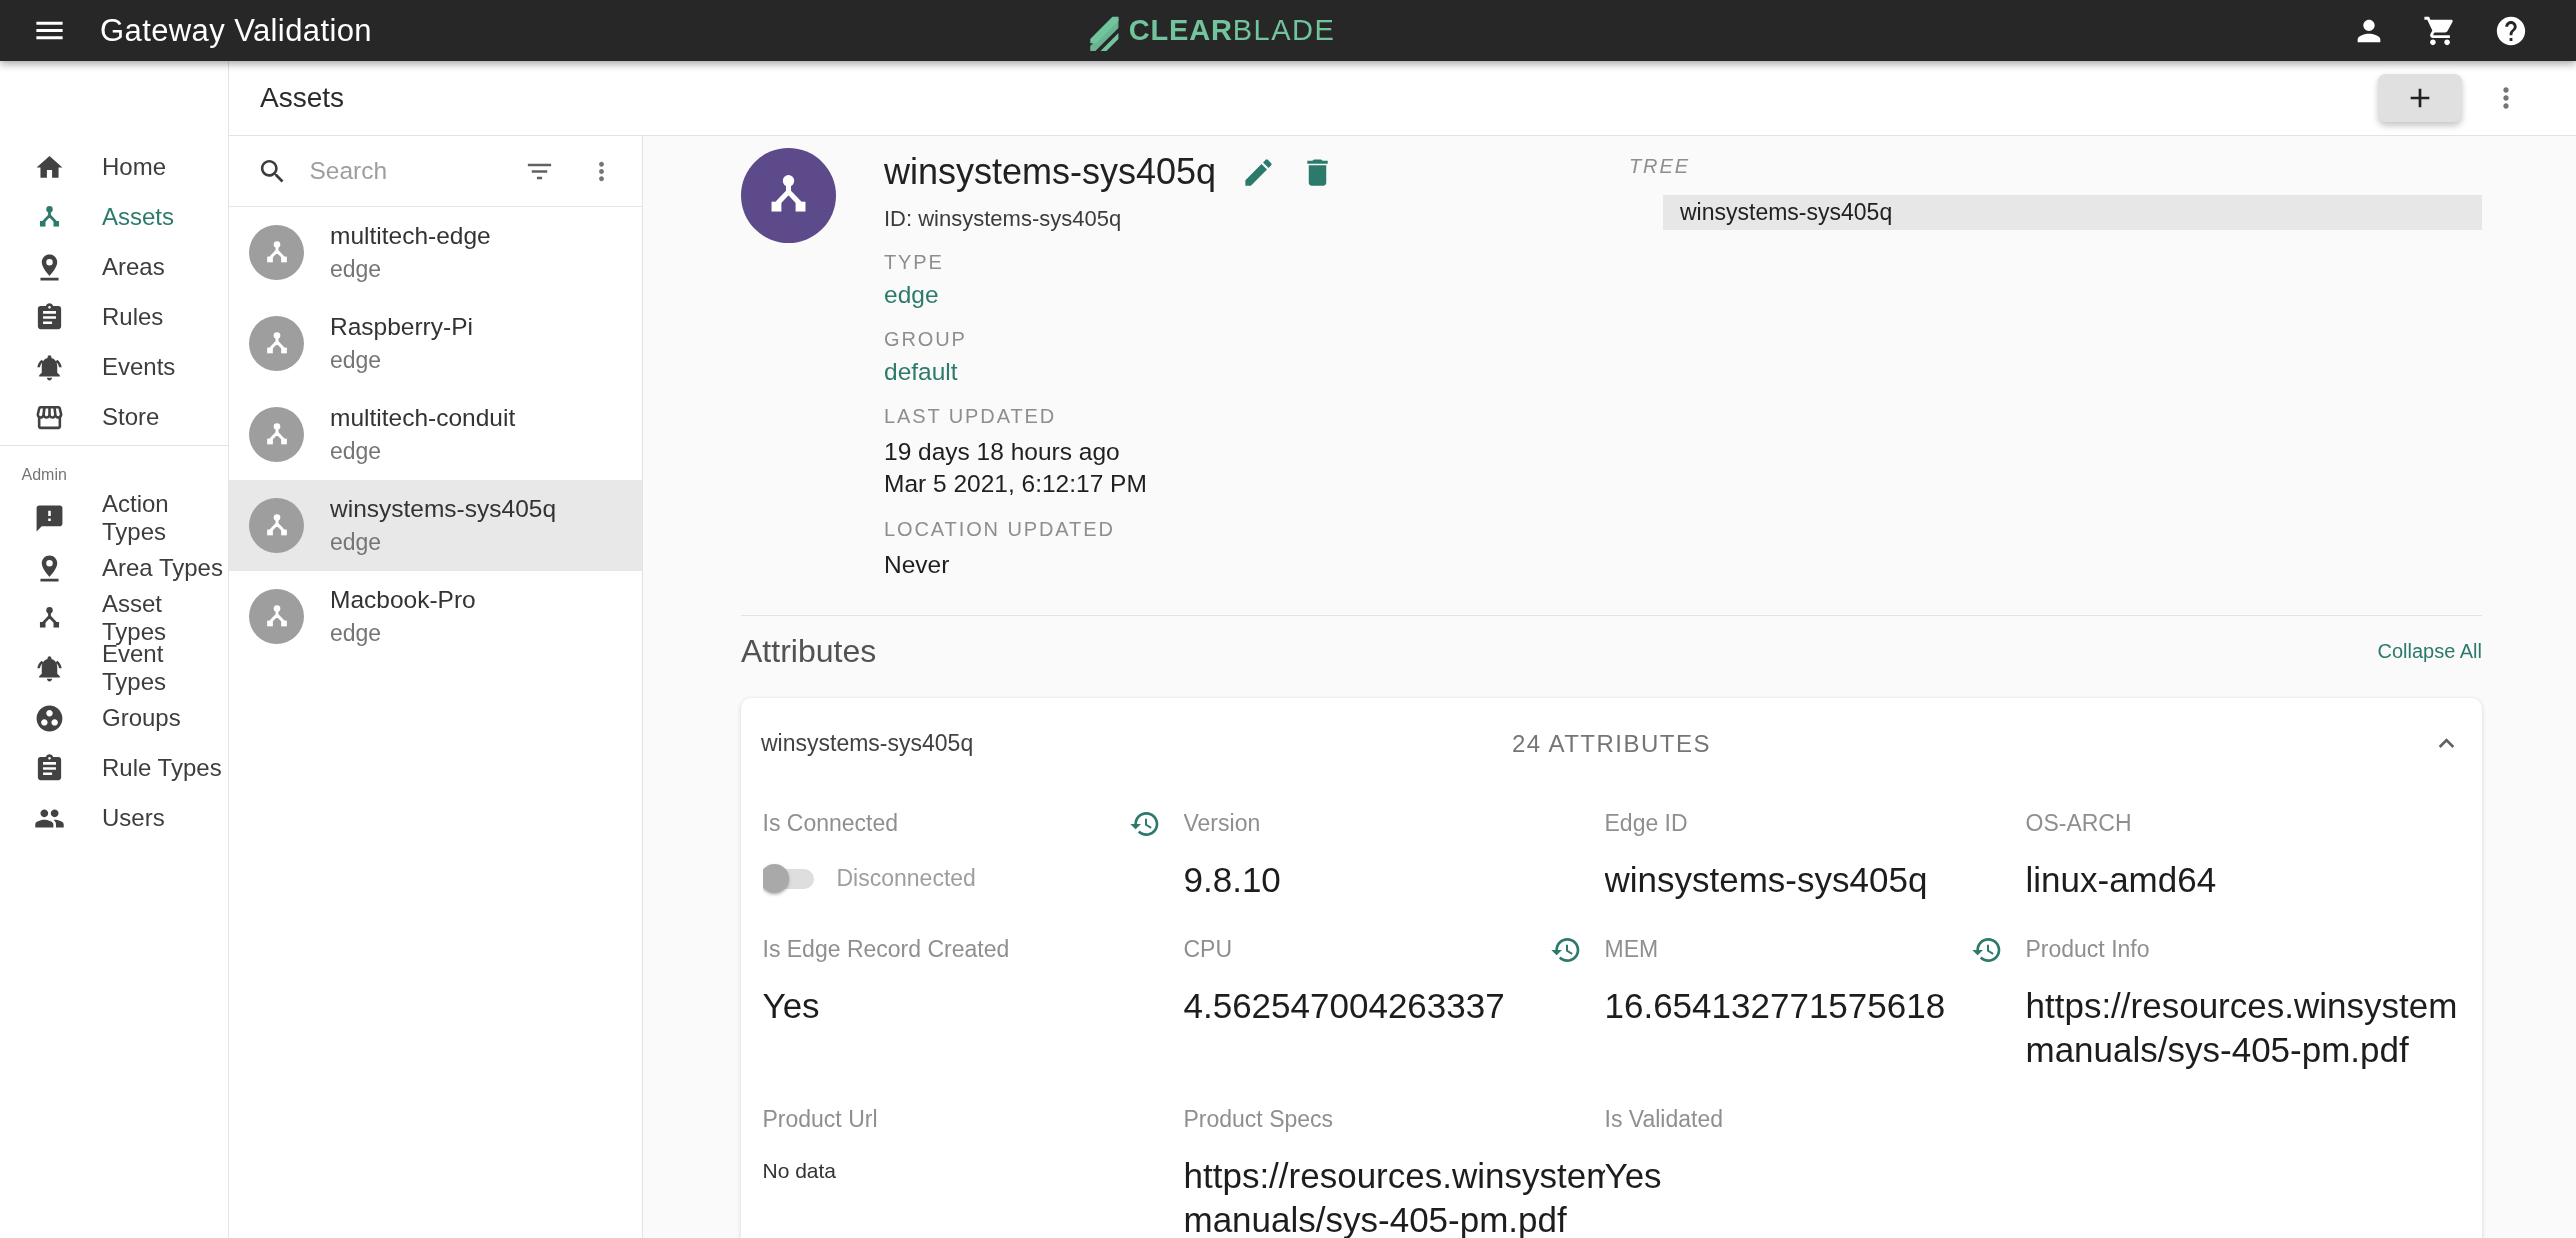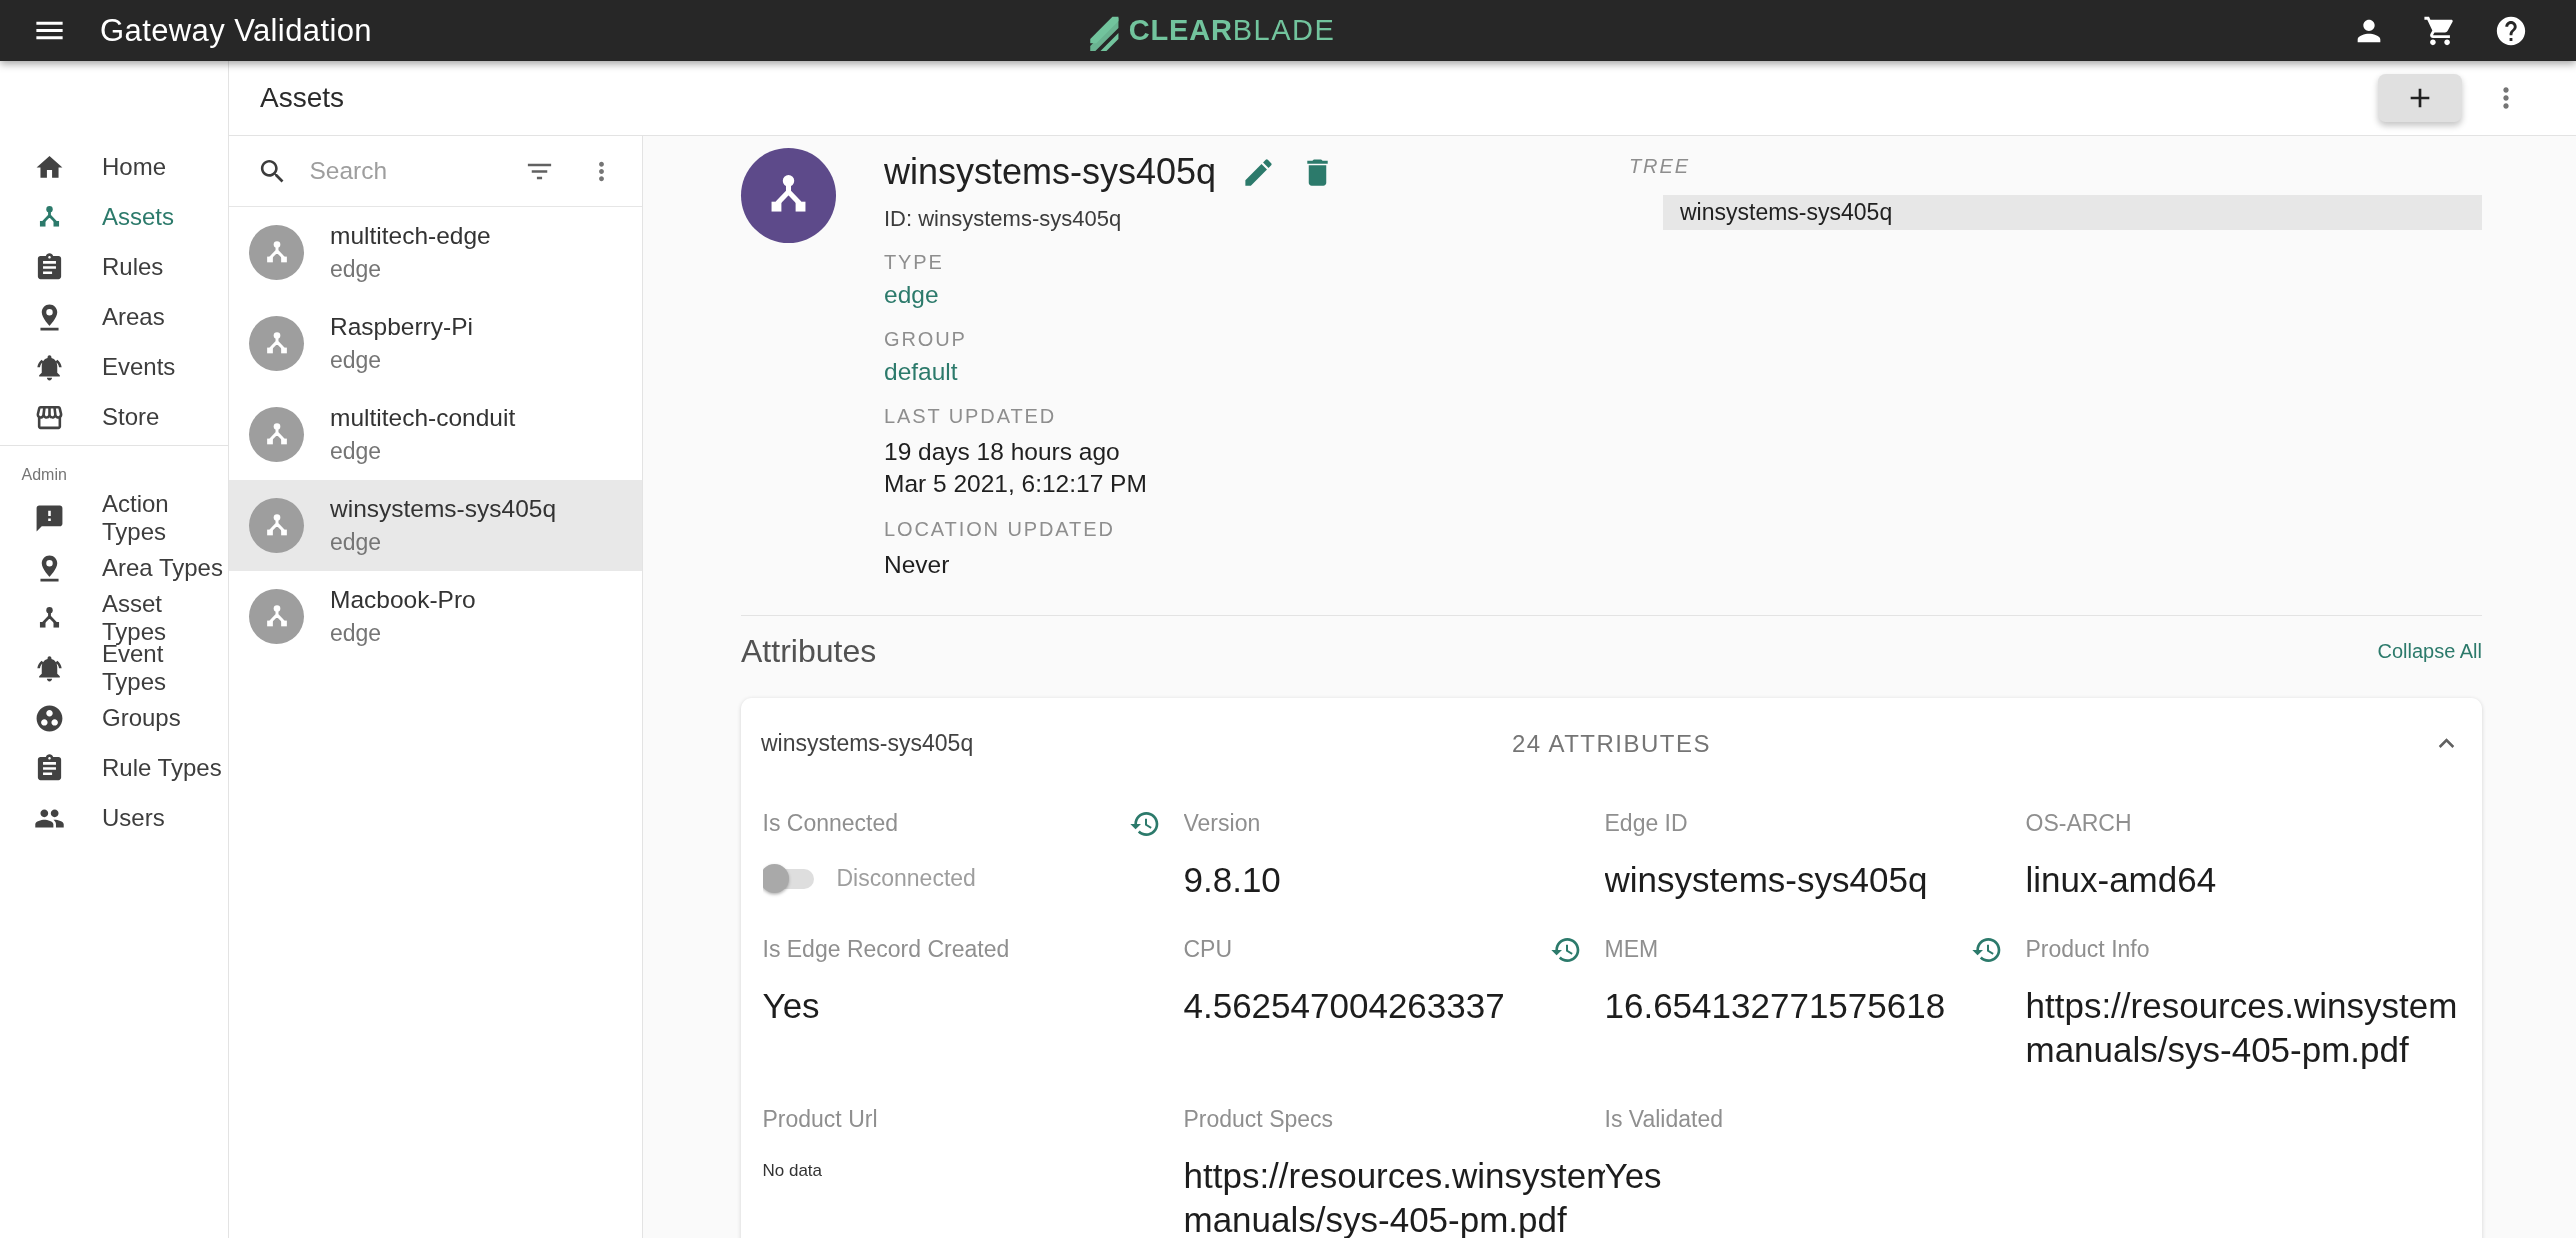--- a/index.html
+++ b/index.html
@@ -114,21 +114,21 @@
   .grid { display:grid; grid-template-columns:421px 421px 421px 1fr;
     padding:17px 0 0 21.5px; }
   .cell { margin-bottom:31px; overflow:hidden; }
   .clabel-row { display:flex; align-items:center; justify-content:space-between;
     padding-right:23px; height:34px; }
   .clabel { font-size:23px; color:#8f8f8f; white-space:nowrap; }
   .history-btn { width:32px; height:32px; color:#2c7a6b; flex:none; cursor:pointer; }
   .history-btn svg { width:32px; height:32px; }
   .cvalue { font-size:35px; color:#1d1d1d; margin-top:17px; line-height:44px;
     white-space:nowrap; }
-  .cvalue.small { font-size:17px; color:#333; margin-top:21.5px; line-height:26px; }
+  .cvalue.small { font-size:21px; color:#333; margin-top:21.5px; line-height:26px; }
   .toggle-row { display:flex; align-items:center; margin-top:24.5px; }
   .tg { width:51px; height:20px; border-radius:10px; background:#dedede; position:relative;
     cursor:pointer; flex:none; }
   .tg .knob { width:29px; height:29px; border-radius:50%; background:#a9a9a9;
     position:absolute; left:-2.3px; top:-4.6px; box-shadow:0 1.5px 3.1px rgba(0,0,0,.3); }
   .tg-label { margin-left:23px; font-size:23px; color:#9e9e9e; }
 </style>
 </head>
 <body>
 
@@ -186,32 +186,32 @@
               <path d="M12 7.5 V10.4 M12 10.4 L7.4 15.2 M12 10.4 L16.6 15.2" stroke="currentColor" stroke-width="2.2" fill="none" stroke-linecap="round"></path>
               <rect x="4.6" y="14.7" width="4.3" height="4.3"></rect>
               <rect x="15.1" y="14.7" width="4.3" height="4.3"></rect>
             </svg>
           </span>
           <span class="lbl">Assets</span>
         </div>
         <div class="side-item">
           <span class="icon">
             <svg viewBox="0 0 24 24" fill="currentColor">
+              <path d="M12 2C8.69 2 6 4.69 6 8c0 4.5 6 10.5 6 10.5S18 12.5 18 8c0-3.31-2.69-6-6-6zm0 8.5A2.5 2.5 0 1 1 14.5 8 2.5 2.5 0 0 1 12 10.5zM5 20h14v2H5z"></path>
+            </svg>
+          </span>
+          <span class="lbl">Areas</span>
+        </div>
+        <div class="side-item">
+          <span class="icon">
+            <svg viewBox="0 0 24 24" fill="currentColor">
               <path d="M19 3h-4.18C14.4 1.84 13.3 1 12 1c-1.3 0-2.4.84-2.82 2H5c-1.1 0-2 .9-2 2v14c0 1.1.9 2 2 2h14c1.1 0 2-.9 2-2V5c0-1.1-.9-2-2-2zm-7 0c.55 0 1 .45 1 1s-.45 1-1 1-1-.45-1-1 .45-1 1-1zm2 14H7v-2h7v2zm3-4H7v-2h10v2zm0-4H7V7h10v2z"></path>
             </svg>
           </span>
           <span class="lbl">Rules</span>
-        </div>
-        <div class="side-item">
-          <span class="icon">
-            <svg viewBox="0 0 24 24" fill="currentColor">
-              <path d="M12 2C8.69 2 6 4.69 6 8c0 4.5 6 10.5 6 10.5S18 12.5 18 8c0-3.31-2.69-6-6-6zm0 8.5A2.5 2.5 0 1 1 14.5 8 2.5 2.5 0 0 1 12 10.5zM5 20h14v2H5z"></path>
-            </svg>
-          </span>
-          <span class="lbl">Areas</span>
         </div>
         <div class="side-item">
           <span class="icon">
             <svg viewBox="0 0 24 24" fill="currentColor">
               <path d="M12 22c1.1 0 2-.9 2-2h-4c0 1.1.89 2 2 2zm6-6v-5c0-3.07-1.64-5.64-4.5-6.32V4c0-.83-.67-1.5-1.5-1.5s-1.5.67-1.5 1.5v.68C7.63 5.36 6 7.92 6 11v5l-2 2v1h16v-1l-2-2zM7.33 7.42 5.9 6C4.13 7.35 2.89 9.43 2.59 11.8h2.02c.28-1.72 1.23-3.22 2.72-4.38zM19.4 11.8h2.02c-.31-2.37-1.55-4.45-3.32-5.8l-1.42 1.42c1.48 1.16 2.44 2.66 2.72 4.38z"></path>
             </svg>
           </span>
           <span class="lbl">Events</span>
         </div>
         <div class="side-item">

